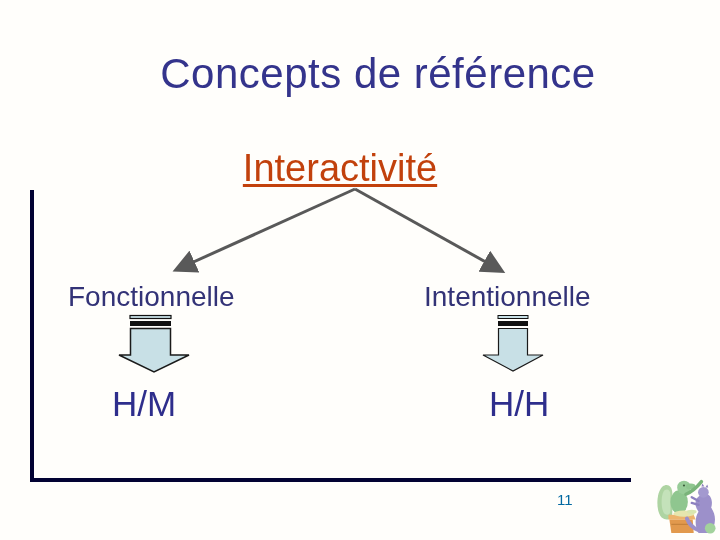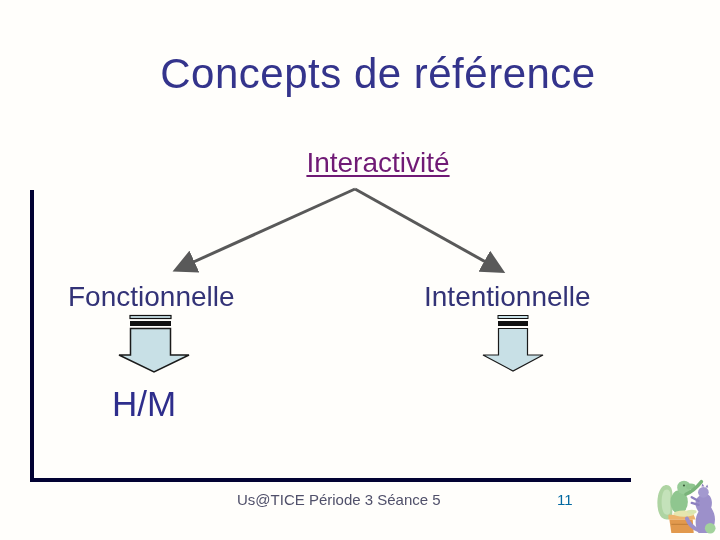--- a/index.html
+++ b/index.html
@@ -23,24 +23,24 @@
     margin: 8px;
     text-align: center;
     font-size: 42px;
     font-weight: normal;
     letter-spacing: 0.5px;
     color: #34348c;
   }
   .root-label {
     position: absolute;
     top: 147px;
-    left: 378px;
+    left: 340px;
     transform: translateX(-50%);
-    font-size: 28px;
-    color: #701a75;
+    font-size: 38px;
+    color: #c2410c;
     text-decoration: underline;
     text-underline-offset: 3px;
   }
   .branch-label {
     position: absolute;
     top: 281px;
     font-size: 28px;
     color: #333377;
     white-space: nowrap;
   }
@@ -131,25 +131,25 @@
       <rect x="498" y="315.5" width="30" height="3" fill="#c8e0e6" stroke="#111" stroke-width="1"></rect>
       <rect x="498" y="321" width="30" height="5" fill="#111"></rect>
       <path d="M498.5,328.5 L527.5,328.5 L527.5,355 L543,355 L513,371 L483,355 L498.5,355 Z" fill="#c8e0e6" stroke="#1a1a1a" stroke-width="1.2"></path>
     </g>
   </svg>
 
   <div class="branch-label right">Intentionnelle</div>
   <div class="branch-label left">Fonctionnelle</div>
 
   <div class="result-label left">H/M</div>
+  <div class="result-label right">H/H</div>
 
   <div class="border-vertical"></div>
   <div class="border-horizontal"></div>
 
-  <div class="footer-text">Us@TICE Période 3 Séance 5</div>
   <div class="page-number">11</div>
 
   <svg class="clipart" width="68" height="68" viewBox="0 0 70 70">
 
     <path d="M14,19 C7,25 7,45 13,51 C18,55 24,53 24,46 L24,26 C24,19 19,15 14,19 Z" fill="#aed4a2"></path>
     <path d="M16,23 C12,27 12,43 16,47 C19,49 22,48 22,44 L22,27 C22,23 19,21 16,23 Z" fill="#c4e2ba"></path>
 
     <ellipse cx="31" cy="35" rx="9" ry="12" fill="#8fc68f"></ellipse>
     <circle cx="36" cy="20" r="7" fill="#98cc98"></circle>
     <ellipse cx="43" cy="19" rx="5" ry="3" fill="#8fc68f"></ellipse>

